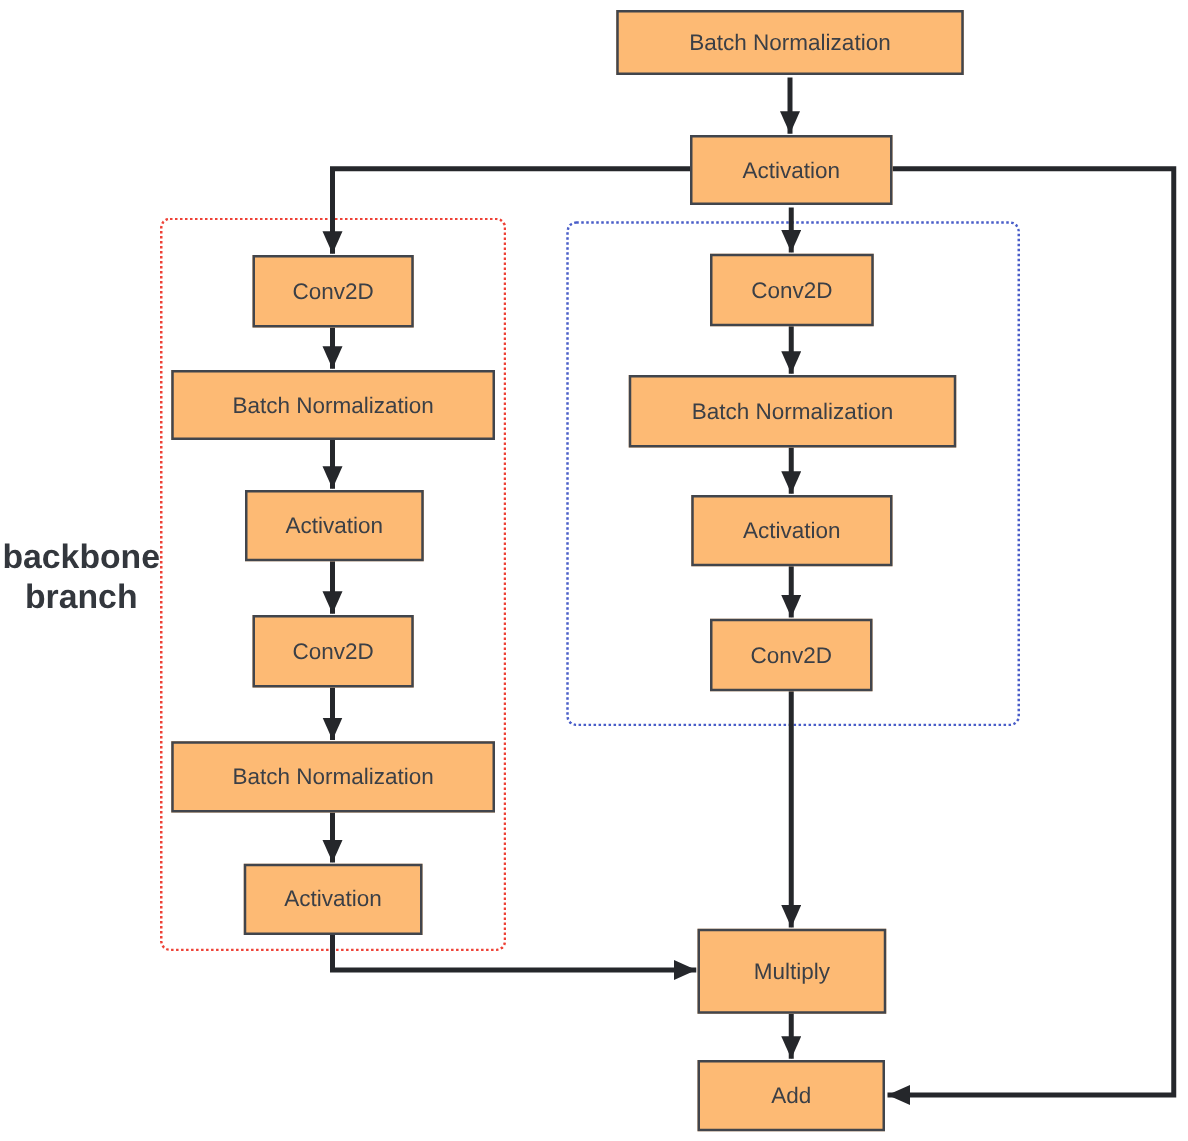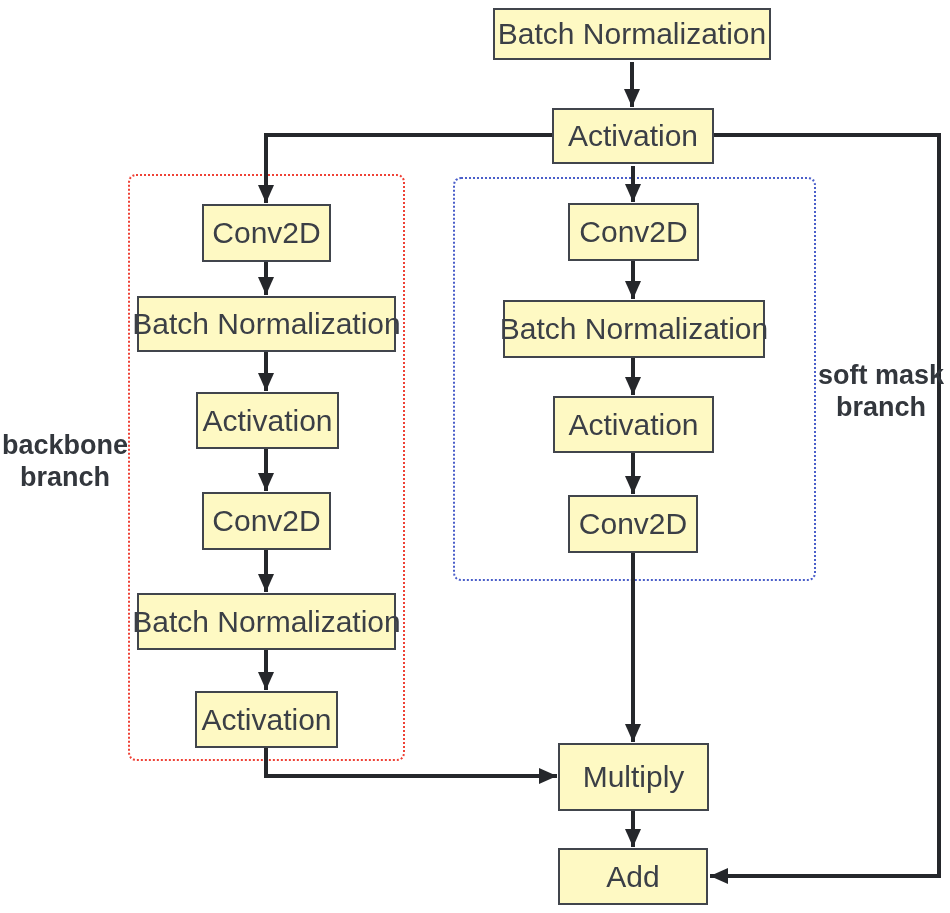--- a/index.html
+++ b/index.html
@@ -35,26 +35,26 @@
   }
   .connector {
     stroke: var(--arrow);
     stroke-width: 4;
     fill: none;
   }
   .arrowhead { fill: var(--arrow); }
   .node {
     position: absolute;
     box-sizing: border-box;
-    background: #fef9c3;
+    background: #fdba74;
     border: 2px solid var(--box-border);
     display: flex;
     align-items: center;
     justify-content: center;
-    font-size: 30px;
+    font-size: 18px;
     color: var(--text);
     white-space: nowrap;
   }
   .group-label {
     position: absolute;
     font-weight: bold;
     font-size: 27px;
     line-height: 1.18;
     color: #33373d;
     text-align: center;
@@ -88,24 +88,20 @@
     <polyline class="connector" points="633,358 633,395" marker-end="url(#arrow)"></polyline>
     <polyline class="connector" points="633,453 633,494" marker-end="url(#arrow)"></polyline>
     <polyline class="connector" points="633,553 633,742" marker-end="url(#arrow)"></polyline>
     <polyline class="connector" points="633,811 633,847" marker-end="url(#arrow)"></polyline>
   </svg>
 
   <div class="group-label" style="left:0px; top:430px; width:130px;">
     <span>backbone</span><br>
     <span>branch</span>
   </div>
-  <div class="group-label" style="left:812px; top:360px; width:138px;">
-    <span>soft mask</span><br>
-    <span>branch</span>
-  </div>
 
   <div class="node" style="left:493px; top:8px; width:278px; height:52px;">Batch Normalization</div>
   <div class="node" style="left:552px; top:108px; width:162px; height:56px;">Activation</div>
 
   <div class="node" style="left:202px; top:204px; width:129px; height:58px;">Conv2D</div>
   <div class="node" style="left:137px; top:296px; width:259px; height:56px;">Batch Normalization</div>
   <div class="node" style="left:196px; top:392px; width:143px; height:57px;">Activation</div>
   <div class="node" style="left:202px; top:492px; width:129px; height:58px;">Conv2D</div>
   <div class="node" style="left:137px; top:593px; width:259px; height:57px;">Batch Normalization</div>
   <div class="node" style="left:195px; top:691px; width:143px; height:57px;">Activation</div>

